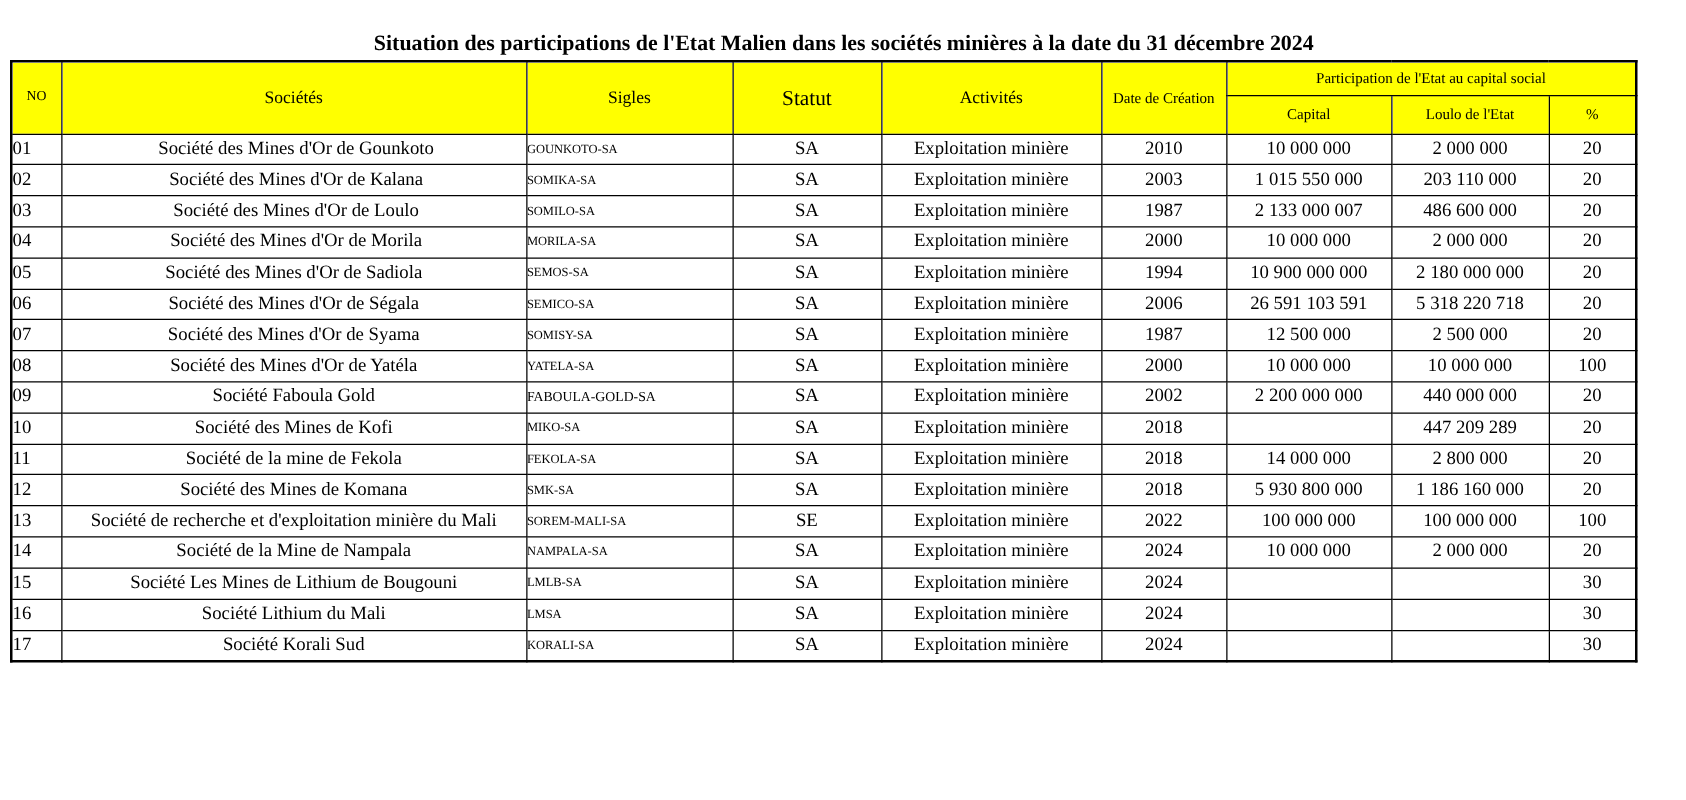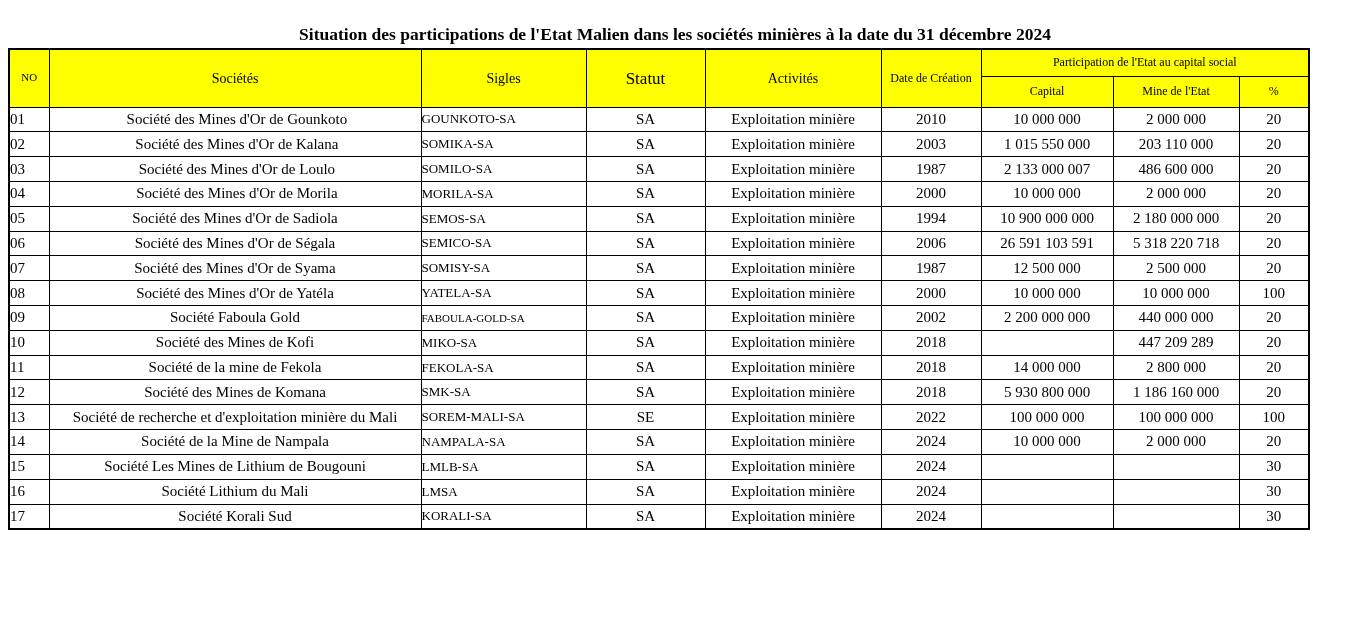--- a/index.html
+++ b/index.html
@@ -46,21 +46,21 @@
   tr.hrow1 { height: 27px; }
   tr.hrow2 { height: 31px; }
   .h-no { font-size: 11px; text-align: center; }
   .h-societes, .h-sigles, .h-activites { font-size: 14px; }
   .h-statut { font-size: 17px; }
   .h-date, .h-group, .h-capital, .h-part, .h-pct { font-size: 12px; }
   tbody tr { height: 24.82px; }
   tbody td { font-size: 15px; vertical-align: middle; }
   .c-no { text-align: left; padding-right: 2px; }
   .c-societe { text-align: center; padding-left: 4px; white-space: pre; }
-  .c-sigle { text-align: left; padding-left: 4px; font-size: 13px; white-space: nowrap; }
+  .c-sigle { text-align: left; padding-left: 4px; font-size: 10px; white-space: nowrap; }
   .c-sigle.sigle-small { font-size: 11px; }
   .c-statut, .c-activite, .c-date, .c-capital, .c-part, .c-pct { text-align: center; }
   .legend { position: absolute; left: 15px; top: 547px; }
   .legend-title-line { font-size: 16px; text-align: center; }
   .legend-title-line .u { text-decoration: underline; }
   .legend-item { font-size: 14px; margin-top: 7px; }
 </style>
 </head>
 <body>
 
@@ -85,21 +85,21 @@
         <th rowspan="2" class="h-no">NO</th>
         <th rowspan="2" class="h-societes">Sociétés</th>
         <th rowspan="2" class="h-sigles">Sigles</th>
         <th rowspan="2" class="h-statut">Statut</th>
         <th rowspan="2" class="h-activites">Activités</th>
         <th rowspan="2" class="h-date">Date de Création</th>
         <th colspan="3" class="h-group">Participation de l'Etat au capital social</th>
       </tr>
       <tr class="hrow2">
         <th class="h-capital">Capital</th>
-        <th class="h-part">Mine de l'Etat</th>
+        <th class="h-part">Loulo de l'Etat</th>
         <th class="h-pct">%</th>
       </tr>
     </thead>
     <tbody id="table-body">
         <tr>
       <td class="c-no">01</td>
       <td class="c-societe"> Société des Mines d'Or de Gounkoto</td>
       <td class="c-sigle">GOUNKOTO-SA</td>
       <td class="c-statut">SA</td>
       <td class="c-activite">Exploitation minière</td>

